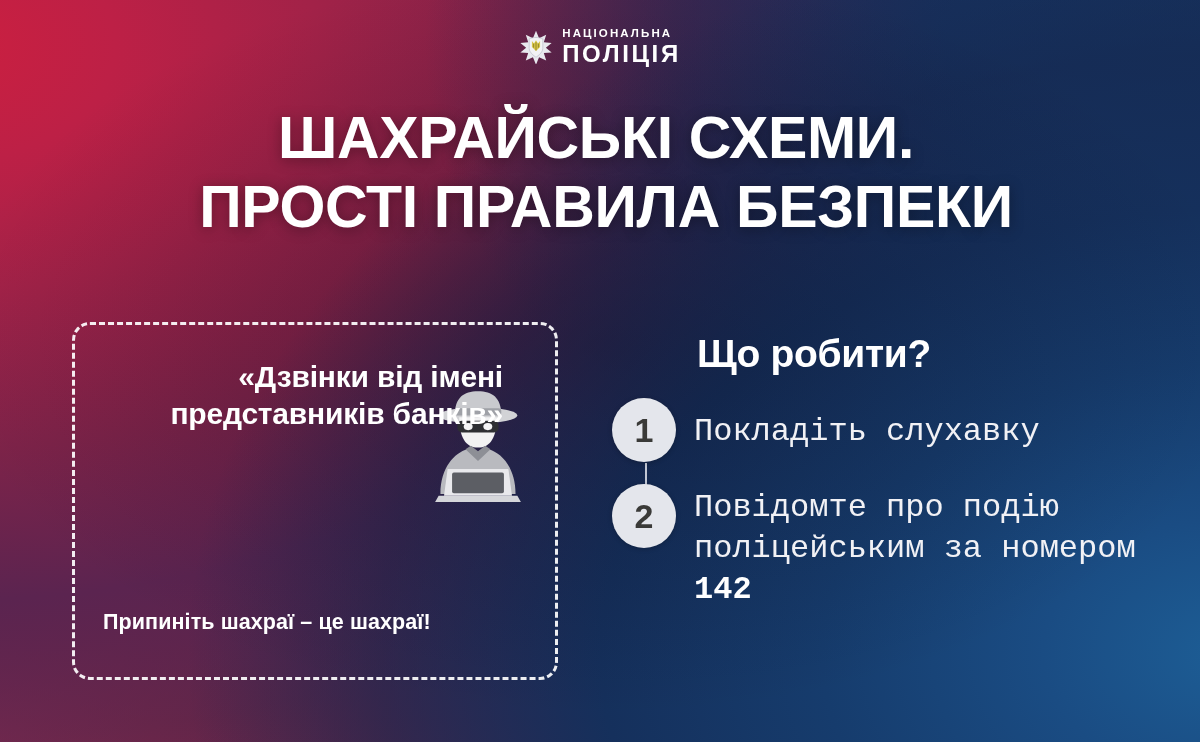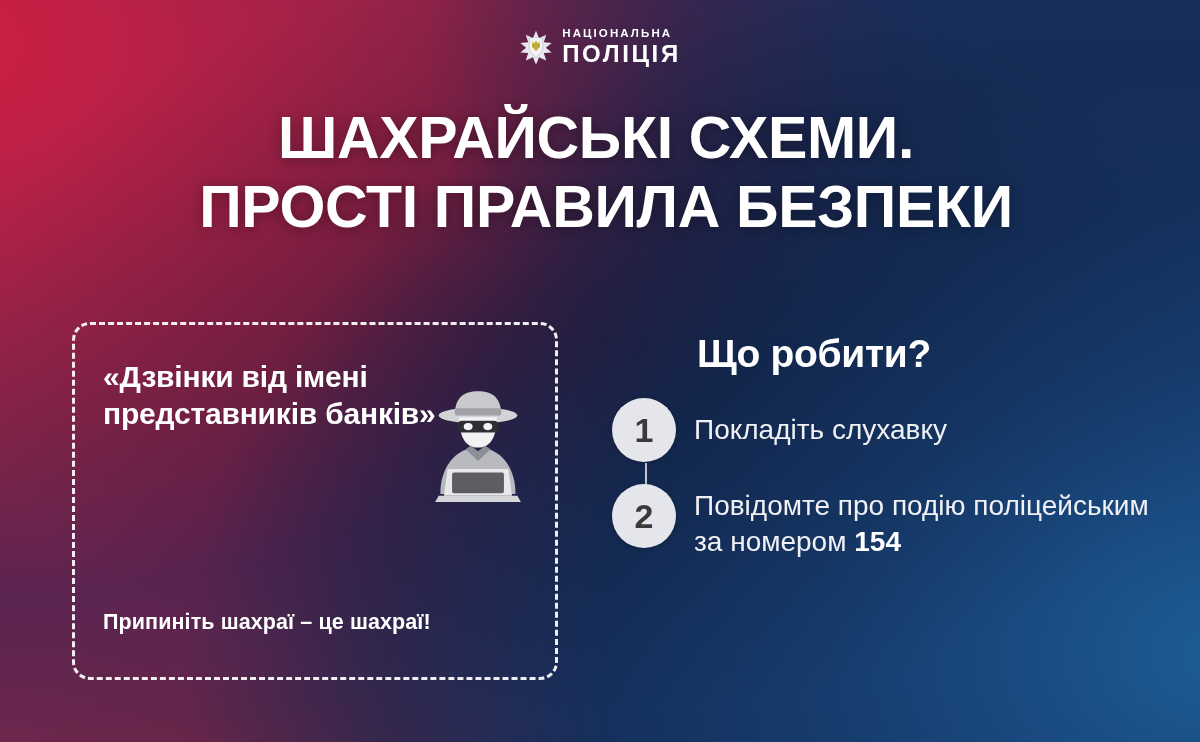--- a/index.html
+++ b/index.html
@@ -62,21 +62,21 @@
   .card {
     position:absolute; left:72px; top:322px;
     width:486px; height:358px;
     border:3px dashed rgba(255,255,255,0.92);
     border-radius:18px;
     padding:34px 30px 0 28px;
   }
   .card-heading {
     color:#ffffff; font-size:30px; font-weight:bold;
     line-height:1.22; letter-spacing:-0.2px;
-    position:relative; z-index:3; max-width:400px;
+    position:relative; z-index:3; max-width:400px;text-align:right;
   }
   .card-body {
     margin-top:22px; color:#ece6ee; font-size:21.5px;
     line-height:1.42; font-weight:normal; position:relative; z-index:3;
   }
   .card-cta {
     position:absolute; left:28px; bottom:42px;
     color:#ffffff; font-size:21.5px; font-weight:bold;
     letter-spacing:0.1px;
   }
@@ -100,22 +100,22 @@
     width:2px; height:38px; background:rgba(225,227,235,0.85);
   }
   .num {
     width:64px; height:64px; flex:none; border-radius:50%;
     background:#e4e6ec; color:#3a3a38;
     display:flex; align-items:center; justify-content:center;
     font-size:34px; font-weight:bold; z-index:2;
     box-shadow:0 1px 5px rgba(0,0,0,0.22);
   }
   .step-text {
-    color:#f1f1f5; font-size:28px; line-height:1.28;
-    padding-top:14px; font-weight:normal;
+    color:#f1f1f5; font-size:32px; line-height:1.28;
+    padding-top:14px; font-weight:normal;font-family:Liberation Mono, monospace;
   }
   .step.two .step-text { padding-top:4px; }
   .step-text b { font-weight:bold; color:#ffffff; }
 </style>
 </head>
 <body>
 
 <div id="poster">
 
   <div class="bg-base"></div>
@@ -178,18 +178,18 @@
   <div class="steps">
     <div class="step one">
       <div class="num">1</div>
       <div class="step-text">
         <span>Покладіть слухавку</span>
       </div>
     </div>
     <div class="step two">
       <div class="num">2</div>
       <div class="step-text">
-        <span>Повідомте про подію поліцейським за номером </span><b>154</b>
+        <span>Повідомте про подію поліцейським за номером </span><b>142</b>
       </div>
     </div>
   </div>
 
 </div>
 
 </body></html>

